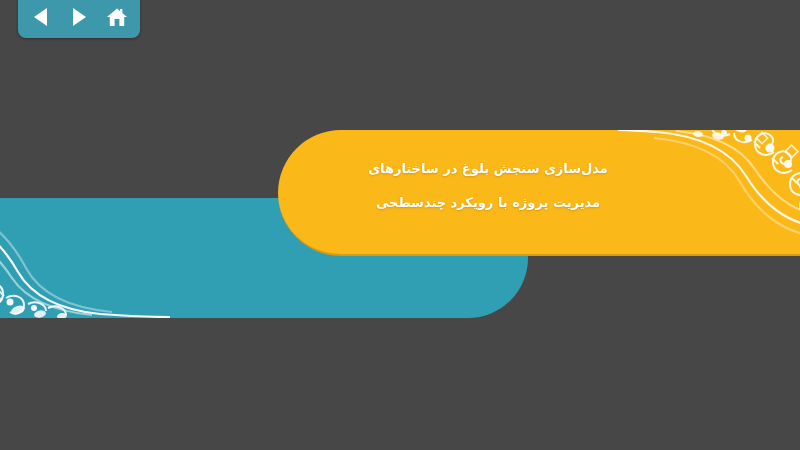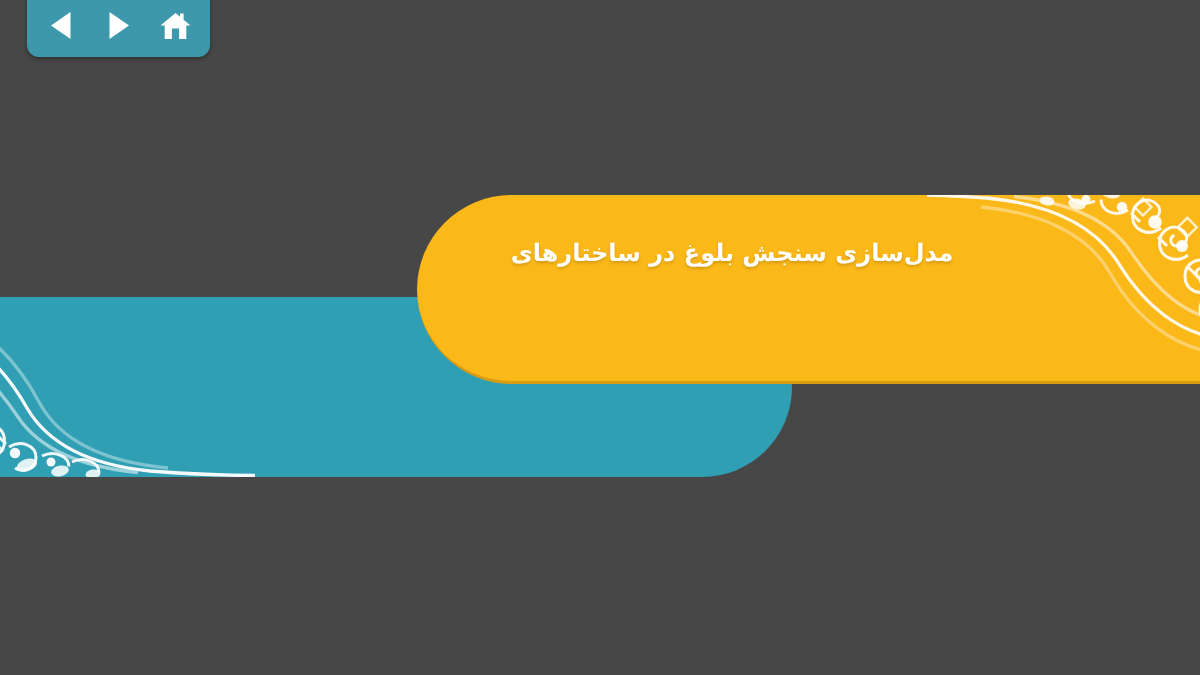--- a/index.html
+++ b/index.html
@@ -102,21 +102,21 @@
     position: absolute;
     left: 30px;
     right: 150px;
     top: 22px;
     text-align: center;
     direction: rtl;
   }
   .title-line {
     color: #ffffff;
     font-family: "DejaVu Sans", sans-serif;
-    font-size: 16px;
+    font-size: 13px;
     font-weight: bold;
     line-height: 34px;
     letter-spacing: 0.2px;
     text-shadow: 0 1px 2px rgba(120,80,0,0.28);
     white-space: nowrap;
   }
 </style>
 </head>
 <body>
 
@@ -192,20 +192,21 @@
       </g>
       <g fill="#ffffff" opacity="0.85">
         <ellipse cx="122" cy="-2" rx="7" ry="4" transform="rotate(18 122 -2)"></ellipse>
         <ellipse cx="100" cy="6" rx="6" ry="3.5" transform="rotate(12 100 6)"></ellipse>
         <ellipse cx="80" cy="4" rx="5" ry="3" transform="rotate(8 80 4)"></ellipse>
       </g>
     </svg>
 
     <div id="title-block">
       <div class="title-line">مدل‌سازی سنجش بلوغ در ساختارهای</div>
+      <div class="title-line">مدیریت پروژه با رویکرد چندسطحی</div>
     </div>
   </div>
 
   <div id="nav-bar">
     <button class="nav-btn" aria-label="back">
       <span>
         <svg width="18" height="20" viewBox="0 0 18 20" xmlns="http://www.w3.org/2000/svg">
           <path d="M15 1 L15 19 L2 10 Z" fill="#ffffff"></path>
         </svg>
       </span>

